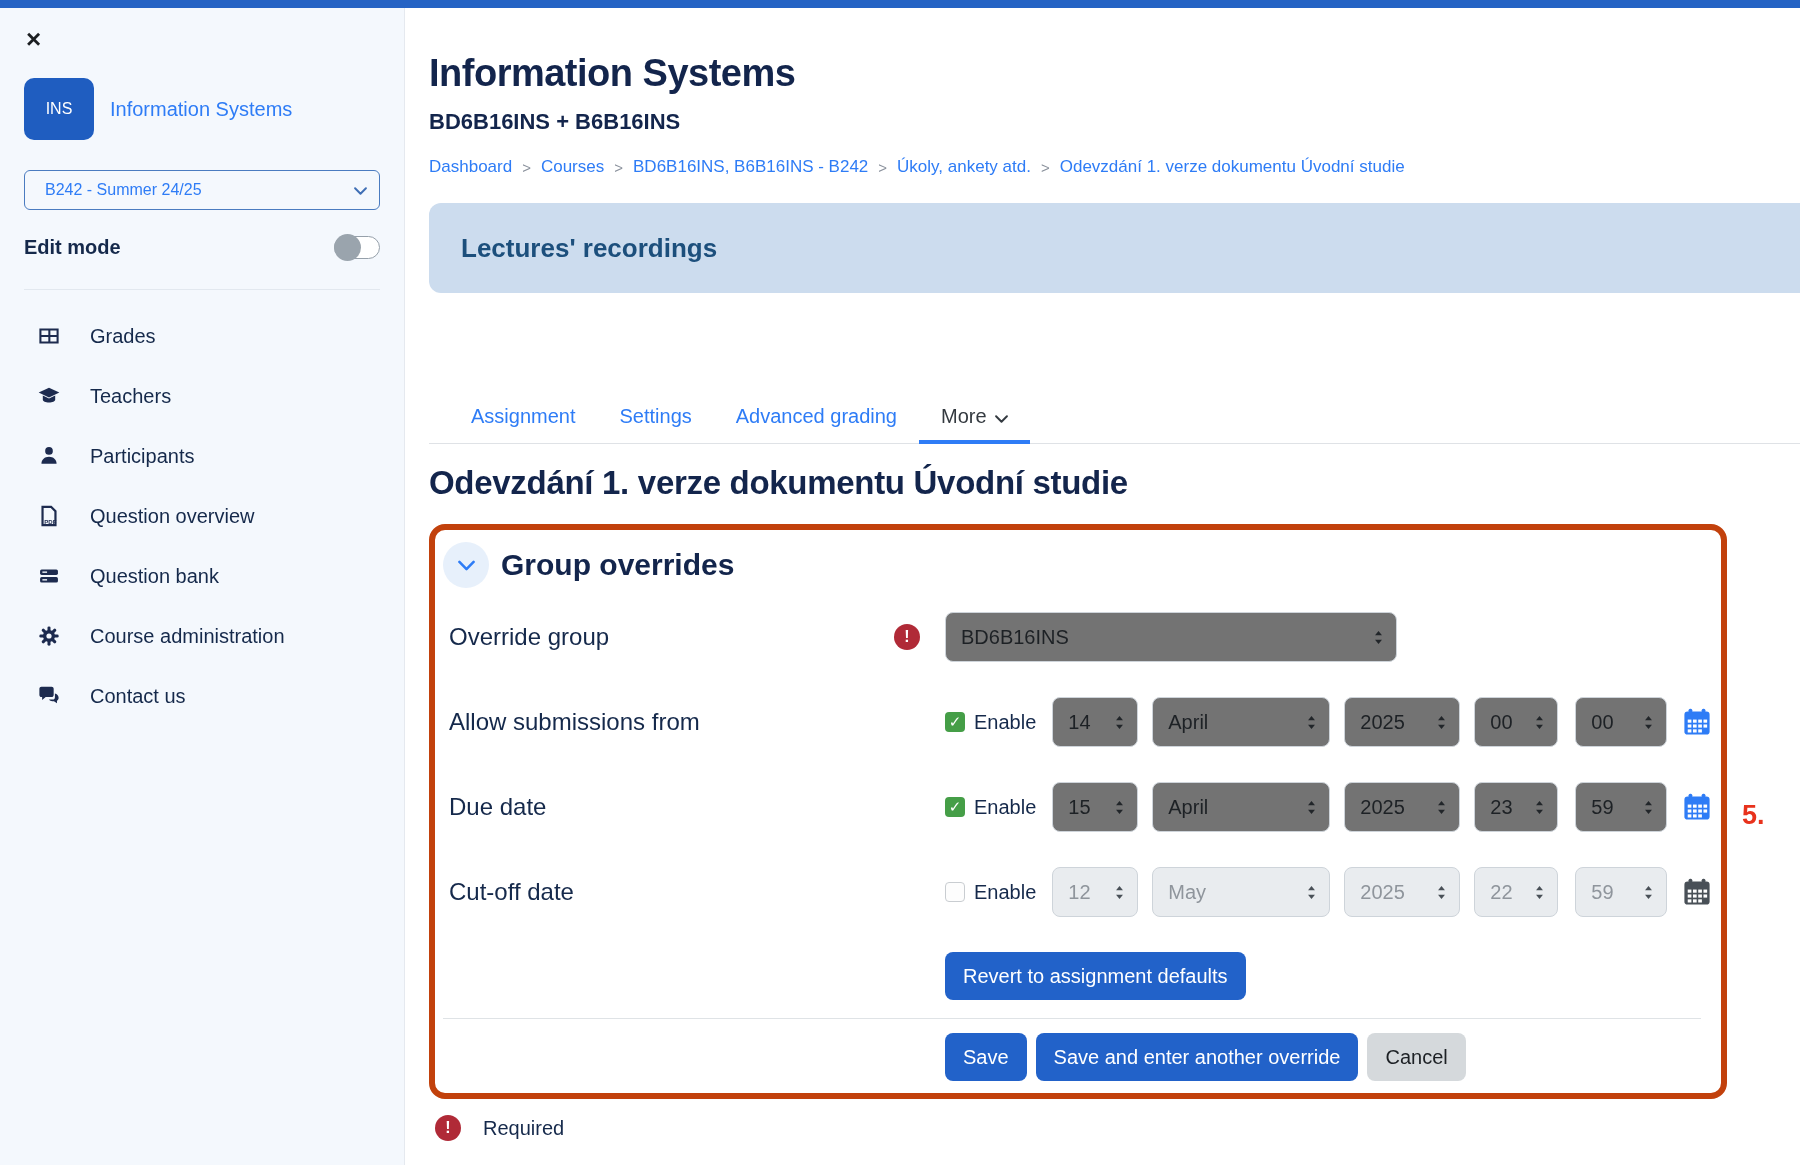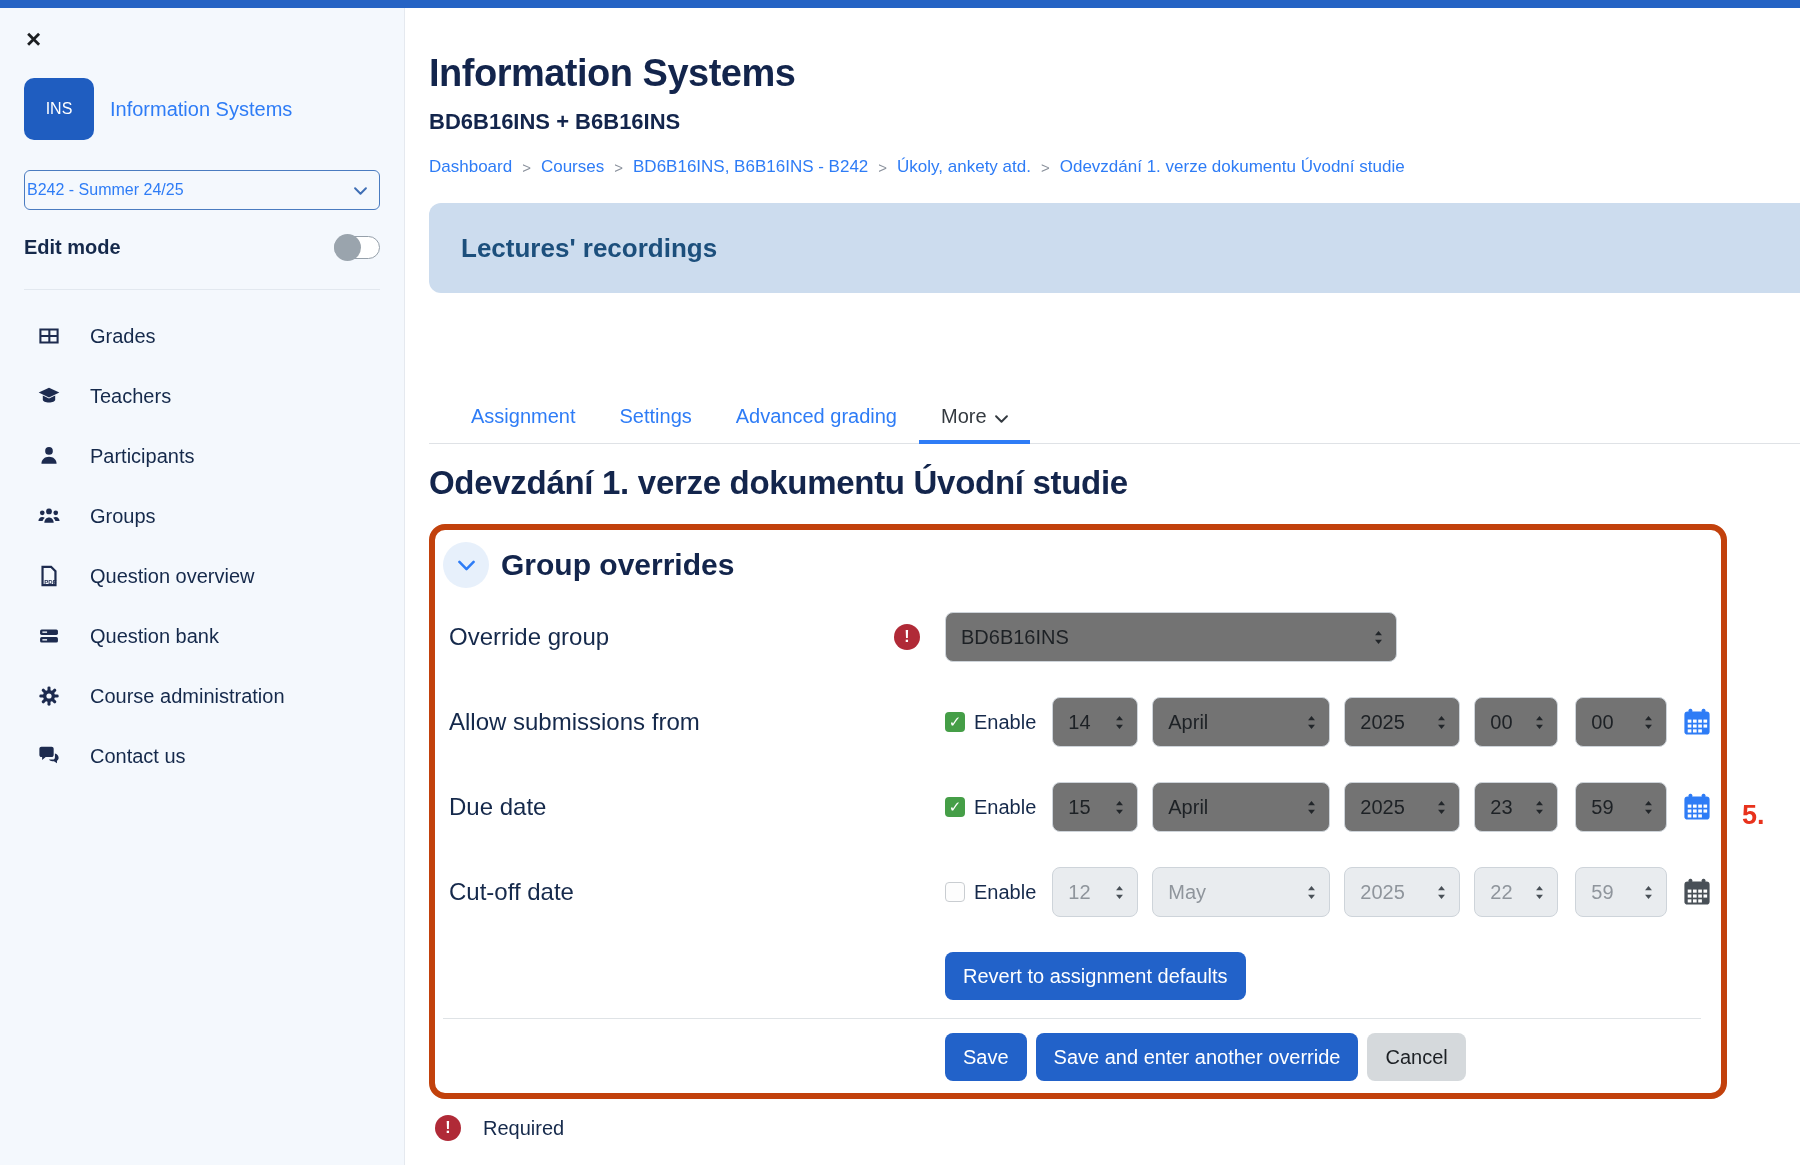--- a/index.html
+++ b/index.html
@@ -12,21 +12,21 @@
   .layout { display:flex; height:1157px; }
   .sidebar { width:405px; flex:0 0 405px; background:#f4f8fd; border-right:1px solid #e5e9ef; }
   .close-row { padding:18px 0 0 26px; }
   .close-x { font-size:26px; font-weight:bold; color:#1b1e21; line-height:1; cursor:pointer; }
   .course-row { display:flex; align-items:center; gap:16px; margin:26px 24px 0 24px; }
   .badge { width:70px; height:62px; border-radius:10px; background:#1f5dc0; color:#fff;
            display:flex; align-items:center; justify-content:center; font-size:16px; }
   .course-link { color:#2e7cf6; font-size:20px; }
   .term-select { margin:30px 24px 0 24px; height:40px; border:1px solid #4a7bc0; border-radius:6px;
                  background:#f4f8fd; display:flex; align-items:center; justify-content:space-between;
-                 padding:0 12px 0 2px; color:#2e7cf6; font-size:16px; cursor:pointer; }
+                 padding:0 12px 0 20px; color:#2e7cf6; font-size:16px; cursor:pointer; }
   .term-select svg { color:#3f6fb5; }
   .editmode-row { margin:26px 24px 0 24px; display:flex; align-items:center; justify-content:space-between; }
   .editmode-label { font-size:20px; font-weight:bold; color:#15294b; }
   .toggle { width:46px; height:23px; border:1.5px solid #96a0aa; border-radius:13px; background:#fff;
             position:relative; cursor:pointer; }
   .toggle .knob { position:absolute; left:-1px; top:-3px; width:27px; height:27px; border-radius:50%;
                   background:#9aa4ad; }
   .side-divider { margin:30px 24px 0 24px; border-top:1px solid #e2e8ef; }
   .menu { margin-top:16px; }
   .menu-item { display:flex; align-items:center; gap:30px; padding:0 0 0 38px; height:60px; cursor:pointer; }
@@ -150,32 +150,20 @@
           <span class="mi-label">Teachers</span>
         </div>
         <div class="menu-item">
           <span class="mi-icon">
             <svg viewBox="0 0 16 16" width="22" height="22">
                 <circle fill="currentColor" cx="8" cy="4.3" r="2.8"></circle>
                 <path fill="currentColor" d="M2.5 13.6c0-3 2.4-5 5.5-5s5.5 2 5.5 5z"></path>
               </svg>
           </span>
           <span class="mi-label">Participants</span>
-        </div>
-        <div class="menu-item">
-          <span class="mi-icon">
-            <svg viewBox="0 0 16 16" width="22" height="22">
-                <circle cx="3.1" cy="5.7" r="1.7" fill="currentColor"></circle>
-                <circle cx="12.9" cy="5.7" r="1.7" fill="currentColor"></circle>
-                <circle cx="8" cy="4.7" r="2.1" fill="currentColor"></circle>
-                <path fill="currentColor" d="M4.6 12.9c0-2.2 1.5-3.8 3.4-3.8s3.4 1.6 3.4 3.8z"></path>
-                <path fill="currentColor" d="M.3 11.7c0-1.8 1.2-3 2.8-3 .7 0 1.3.2 1.8.6-.9.8-1.4 1.6-1.6 2.4zM15.7 11.7c0-1.8-1.2-3-2.8-3-.7 0-1.3.2-1.8.6.9.8 1.4 1.6 1.6 2.4z"></path>
-              </svg>
-          </span>
-          <span class="mi-label">Groups</span>
         </div>
         <div class="menu-item">
           <span class="mi-icon">
             <svg viewBox="0 0 16 16" width="22" height="22">
                 <path fill="none" stroke="currentColor" stroke-width="1.6" d="M3.3 1.3h6.2l3.2 3.2v10.2H3.3z"></path>
                 <text x="4.6" y="13.8" font-size="4.4" font-weight="bold" fill="currentColor">PDF</text>
               </svg>
           </span>
           <span class="mi-label">Question overview</span>
         </div>

